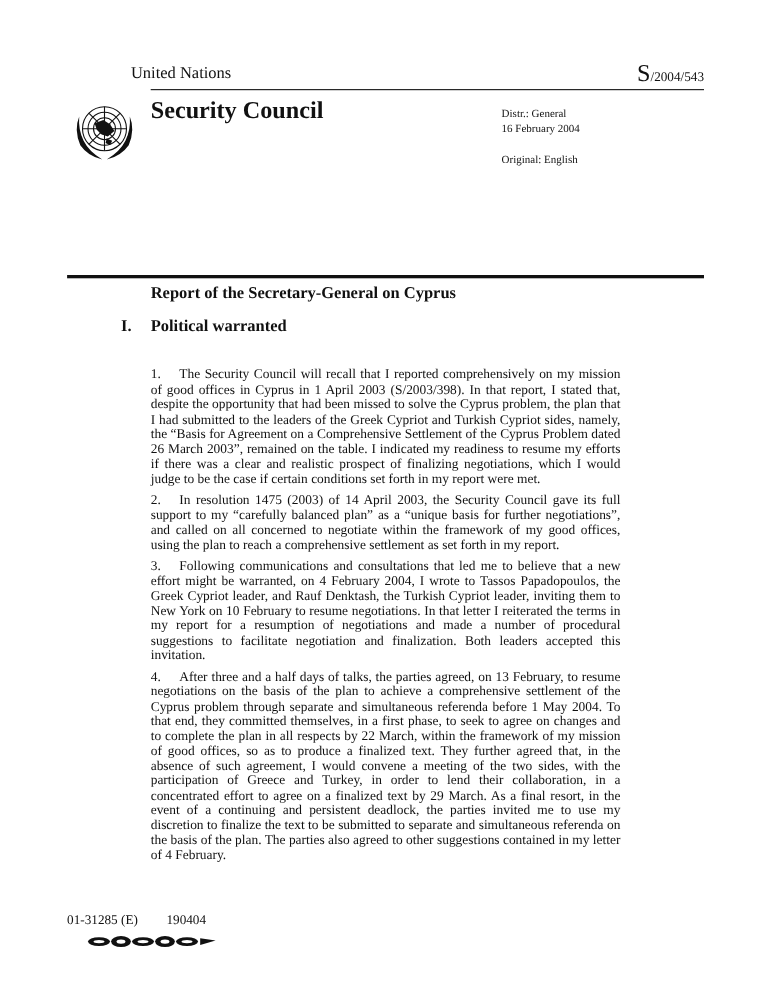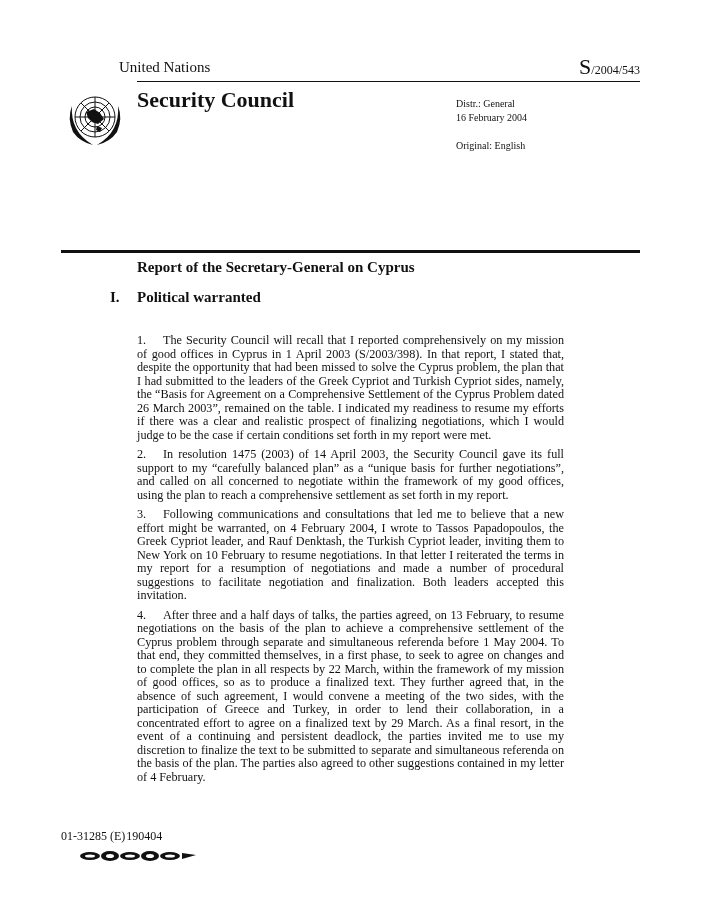--- a/index.html
+++ b/index.html
@@ -21,21 +21,21 @@
   .title { left: 137px; top: 259px; font-size: 15px; font-weight: bold; }
   .sec-num { left: 110px; top: 289px; font-size: 15px; font-weight: bold; }
   .sec-title { left: 137px; top: 289px; font-size: 15px; font-weight: bold; }
   .body-text {
     left: 137px; width: 427px; font-size: 12.2px; line-height: 13.5px;
     text-align: justify;
   }
   .para { margin: 0 0 6px 0; }
   .para .num { display: inline-block; width: 26px; }
   .footer-id { left: 61px; top: 829px; font-size: 12px; }
-  .footer-id span + span { margin-left: 1px; }
+  .footer-id span + span { margin-left: 26px; }
   .barcode { left: 78px; top: 849px; width: 120px; height: 14px; }
 </style>
 </head>
 <body>
 
 <div class="abs un-label">United Nations</div>
 
 <div class="abs symbol">
   <span class="big">S</span><span class="small">/2004/543</span>
 </div>

